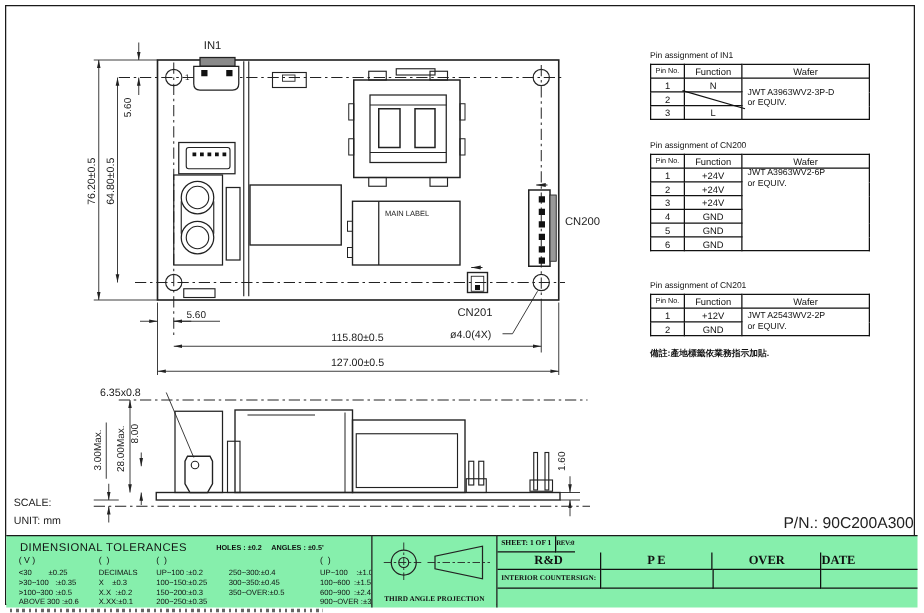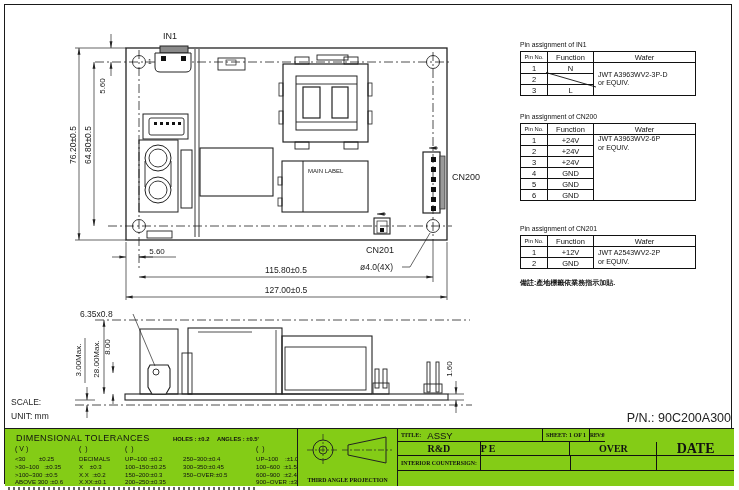--- a/index.html
+++ b/index.html
@@ -15,21 +15,21 @@
   table.pintable{border-collapse:collapse;table-layout:fixed;background:#fff}
   .pintable th,.pintable td{border:1px solid #111;padding:0;text-align:center;
      font-weight:normal;font-size:7.5px;line-height:9px;height:10px;overflow:hidden;white-space:nowrap}
   .pintable th.pinno{font-size:5.8px}
   .pintable td.wafer{text-align:left;padding-left:4px;font-size:7px;line-height:8.5px}
   .pintable .w25{width:26px}.pintable .w45{width:45px}.pintable .w102{width:101px}
   .valign-top{vertical-align:top;padding-top:2px}
   #note{z-index:2;font-size:7px;font-weight:bold;white-space:nowrap}
 
   
-  .blk{box-sizing:border-box;z-index:2;background:#84cc16}
+  .blk{box-sizing:border-box;z-index:2;background:#86efac}
   #tol-block{left:5px;top:428px;width:292px;height:58px;border-top:1.2px solid #1a1a1a}
   #proj-block{left:297px;top:428px;width:100px;height:58px;border-top:1.2px solid #1a1a1a;border-left:1px solid #1a1a1a}
   #title-block{left:397px;top:428px;width:337px;height:58px;border-top:1.2px solid #1a1a1a;border-left:1px solid #1a1a1a}
   .tol-line{position:absolute;white-space:pre;font-size:6.1px;line-height:7.8px}
   #tol-heading{left:11px;top:4px;font-size:9px;letter-spacing:.4px;white-space:nowrap}
   .tol-small{position:absolute;font-size:5.8px;font-weight:bold;white-space:nowrap}
   .tol-group{position:absolute;top:16px;font-size:7px;white-space:pre}
   .tol-col{position:absolute;top:26px}
 
   .tb-row{display:flex;box-sizing:border-box}
@@ -413,32 +413,28 @@
       <line x1="25" y1="5" x2="25" y2="37" stroke-width="0.7" stroke-dasharray="6 2 2 2"></line>
       <path d="M50,16 L50,26 L88,34 L88,8 Z"></path>
       <line x1="44" y1="21" x2="94" y2="21" stroke-width="0.7" stroke-dasharray="6 2 2 2"></line>
     </g>
   </svg>
   <div id="proj-label">THIRD ANGLE PROJECTION</div>
 </div>
 
 <div class="abs blk" id="title-block">
   <div class="tb-row" style="height:13px">
-    <div class="tb-cell" style="width:145px;display:flex;align-items:center">
-      <span class="serif-b" style="font-size:6px;padding:0 6px 0 3px">TITLE:</span>
-      <span style="font-size:9.5px">ASSY</span>
-    </div>
     <div class="tb-cell serif-b" style="width:47px;font-size:6px;display:flex;align-items:center;justify-content:center">SHEET: 1 OF 1</div>
     <div class="tb-cell serif-b" style="width:15px;font-size:5.5px;display:flex;align-items:center;letter-spacing:-0.3px">REV:01</div>
   </div>
   <div class="tb-row" style="height:14px">
     <div class="tb-cell serif-b" style="width:83px;font-size:10px;text-align:center;line-height:13px">R&amp;D</div>
-    <div class="tb-cell serif-b" style="width:90px;font-size:10px;line-height:13px">P E</div>
+    <div class="tb-cell serif-b" style="width:90px;font-size:10px;text-align:center;line-height:13px">P E</div>
     <div class="tb-cell serif-b" style="width:87px;font-size:10px;text-align:center;line-height:13px">OVER</div>
-    <div class="tb-cell serif-b" style="width:77px;font-size:14px;text-align:center;line-height:13px">DATE</div>
+    <div class="tb-cell serif-b" style="width:77px;font-size:10px;text-align:left;line-height:13px">DATE</div>
   </div>
   <div class="tb-row" style="height:15px">
     <div class="tb-cell serif-b" style="width:83px;font-size:5.8px;line-height:14px;padding-left:3px">INTERIOR COUNTERSIGN:</div>
     <div class="tb-cell" style="width:90px"></div>
     <div class="tb-cell" style="width:87px"></div>
     <div class="tb-cell" style="width:77px"></div>
   </div>
 </div>
 
 <div class="abs" id="cutoff-strip"></div>

